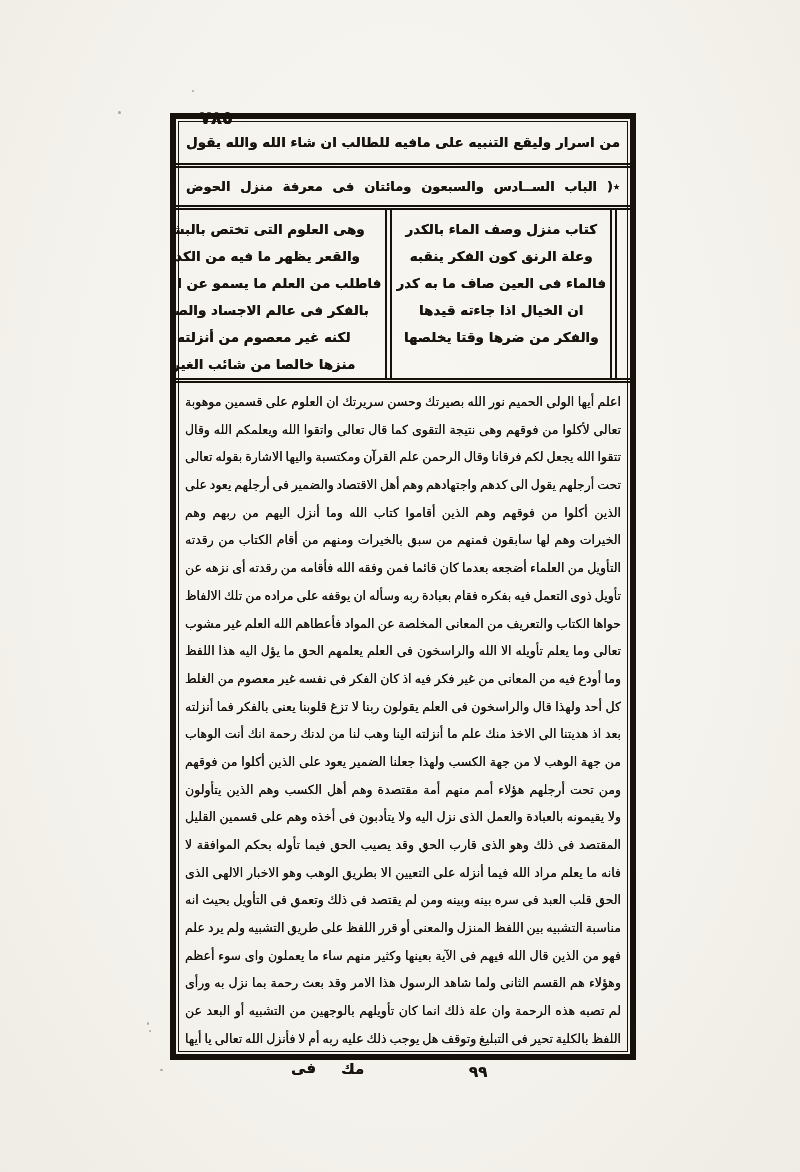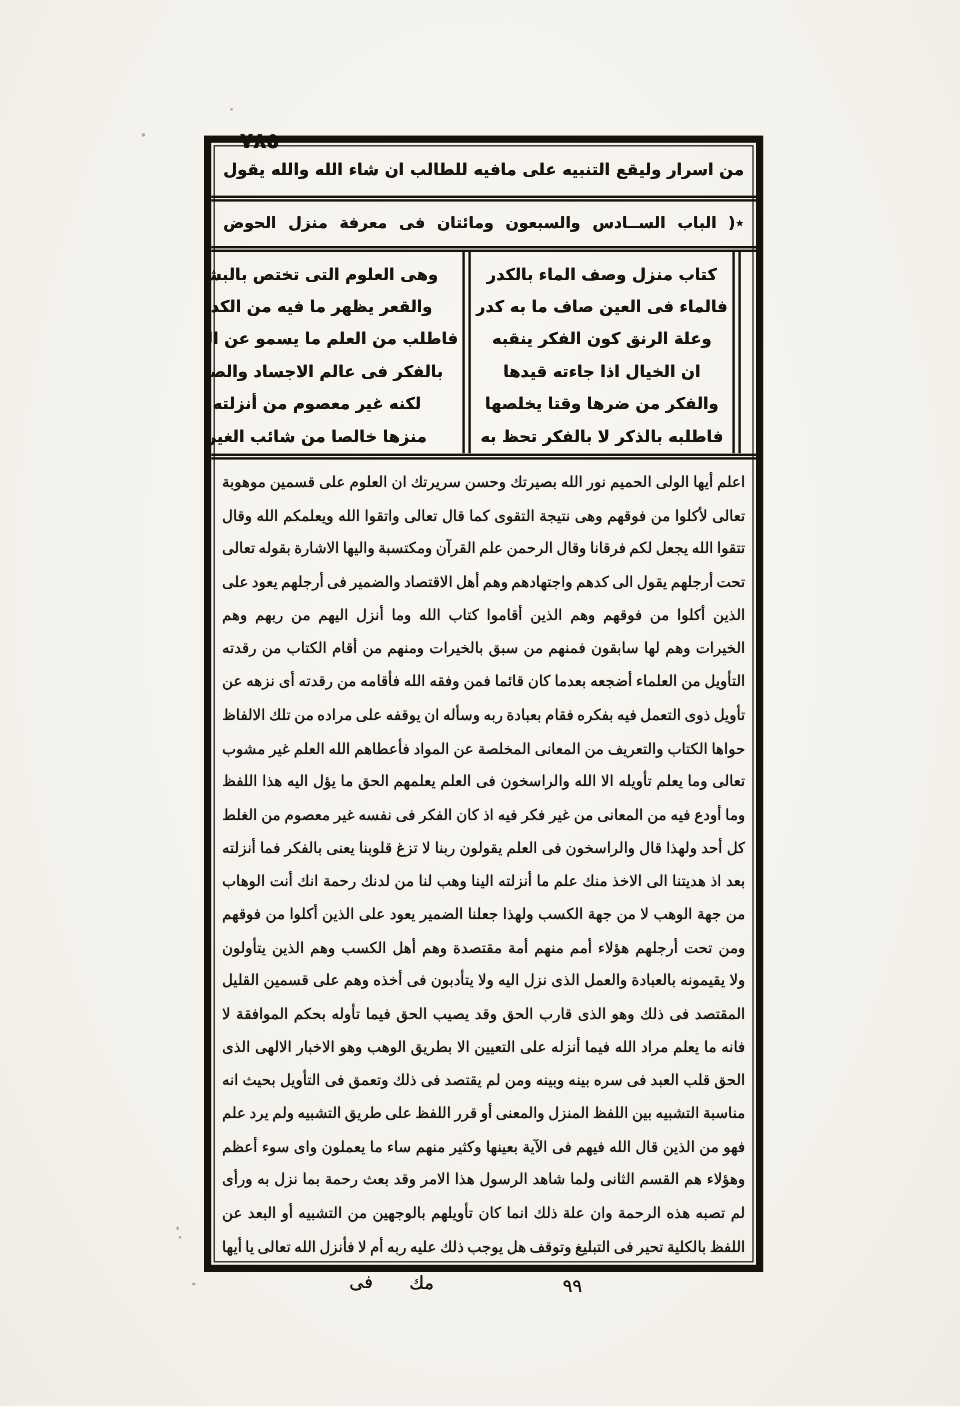--- a/index.html
+++ b/index.html
@@ -42,21 +42,21 @@
     text-align:center;overflow:hidden;white-space:nowrap;text-shadow:0 0 .5px #17110b;
   }
   
   .textbody{flex:1 1 auto;padding:5px 9px 0;overflow:hidden;}
   .bline{
     height:27.7px;line-height:27.8px;font-size:12.5px;overflow:hidden;
     text-align:justify;text-align-last:justify;word-spacing:-1.2px;
     text-shadow:0 0 .6px #1a140e;
   }
   
-  .footer-mark{font-size:15px;font-weight:normal;text-shadow:0 0 .5px #1a140e;text-align:center;}
+  .footer-mark{font-size:15px;font-weight:bold;text-shadow:0 0 .5px #1a140e;text-align:center;}
   .quire{left:457px;top:1063px;letter-spacing:1px;margin-left:12px;}
   .sigmark{left:341px;top:1060px;}
   .catchword{left:291px;top:1059px;}
 </style>
 </head>
 <body>
 
 <div class="abs page-number">٧٨٥</div>
 
 <div class="abs speck" style="left:118px;top:111px;width:3px;height:3px;"></div>
@@ -73,25 +73,24 @@
 
   <div class="rowline row-chapter">٭( الباب الســادس والسبعون ومائتان فى معرفة منزل الحوض واسراره من المقام المحمدى )٭</div>
 
   <div class="hrule"></div>
 
   <div class="poem">
     <div class="gutter"></div>
     <div class="vrule"></div>
     <div class="col">
       <div class="verse">كتاب منزل وصف الماء بالكدر</div>
+      <div class="verse">وعلة الرنق كون الفكر ينقبه</div>
       <div class="verse">فالماء فى العين صاف ما به كدر</div>
-      <div class="verse">وعلة الرنق كون الفكر ينقبه</div>
       <div class="verse">ان الخيال اذا جاءته قيدها</div>
       <div class="verse">والفكر من ضرها وقتا يخلصها</div>
-      <div class="verse">فاطلبه بالذكر لا بالفكر تحظ به</div>
     </div>
     <div class="vrule"></div>
     <div class="col">
       <div class="verse">وهى العلوم التى تختص بالبشر</div>
       <div class="verse">والقعر يظهر ما فيه من الكدر</div>
       <div class="verse">فاطلب من العلم ما يسمو عن الفكر</div>
       <div class="verse">بالفكر فى عالم الاجساد والصور</div>
       <div class="verse">لكنه غير معصوم من أنزلته</div>
       <div class="verse">منزها خالصا من شائب الغير</div>
     </div>

